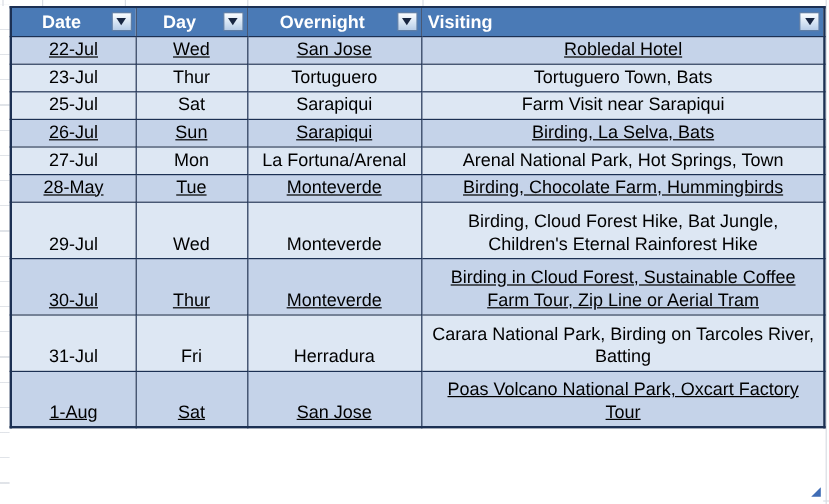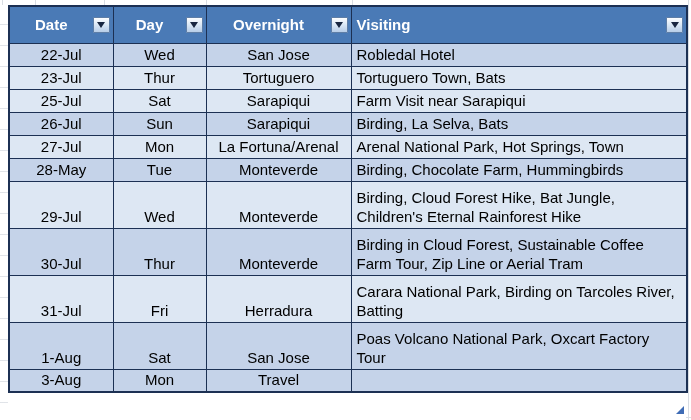--- a/index.html
+++ b/index.html
@@ -35,21 +35,21 @@
     border:2px solid var(--border);
   }
   col.c0{width:104px;} col.c1{width:93px;} col.c2{width:145px;} col.c3{width:336px;}
 
   th,td{border:1px solid var(--border);}
 
   thead th{
     background:var(--header-bg);
     color:var(--header-text);
     font-weight:bold;font-size:15px;
-    height:37px;vertical-align:middle;
+    height:24px;vertical-align:middle;
     position:relative;padding:0 20px 0 0;text-align:center;
     white-space:nowrap;
   }
   thead th.h-visiting{text-align:left;padding:0 20px 0 5px;margin-top:24px;}
 
   .filter-btn{
     position:absolute;right:3px;top:50%;transform:translateY(-50%);
     width:17px;height:16px;
     background:linear-gradient(180deg,#fdfeff 0%,#dde9f6 45%,#b7cde8 100%);
     border:1px solid #5f7ea6;border-radius:1px;
@@ -62,22 +62,22 @@
     border-right:4px solid transparent;
     border-top:6px solid #182641;
   }
 
   tbody td{
     font-size:15px;color:var(--body-text);
     vertical-align:bottom;text-align:center;
     padding:0 2px 2px 2px;line-height:19px;
     overflow:hidden;
   }
-  tbody td.c-visiting{text-align:left;padding:0 4px 2px 5px;}
-  tr.band-dark td{background:var(--band-dark);}
+  tbody td.c-visiting{text-align:center;padding:0 4px 2px 5px;}
+  tr.band-dark td{background:var(--band-dark);text-decoration:underline;}
   tr.band-light td{background:var(--band-light);}
   tr.single td{height:23px;}
   tr.tall td{height:47px;}
 
   .fill-handle{
     position:absolute;right:7px;bottom:6px;
     width:0;height:0;
     border-bottom:8px solid var(--handle);
     border-left:8px solid transparent;
     cursor:nwse-resize;
@@ -184,22 +184,16 @@
     <td class="c-day">Fri</td>
     <td class="c-overnight">Herradura</td>
     <td class="c-visiting">Carara National Park, Birding on Tarcoles River, Batting</td>
   </tr>
       <tr class="band-dark tall">
     <td class="c-date">1-Aug</td>
     <td class="c-day">Sat</td>
     <td class="c-overnight">San Jose</td>
     <td class="c-visiting">Poas Volcano National Park, Oxcart Factory Tour</td>
   </tr>
-      <tr class="band-dark single">
-    <td class="c-date">3-Aug</td>
-    <td class="c-day">Mon</td>
-    <td class="c-overnight">Travel</td>
-    <td class="c-visiting"></td>
-  </tr>
     </tbody>
 </table>
 
 <div class="fill-handle"></div>
 
 </body></html>

